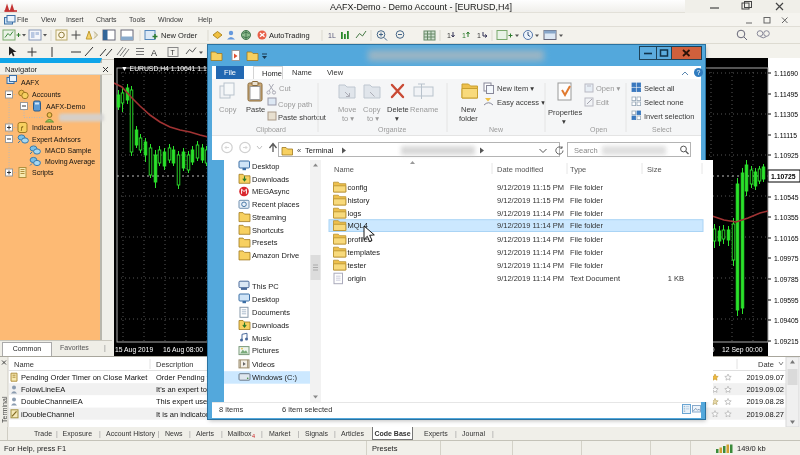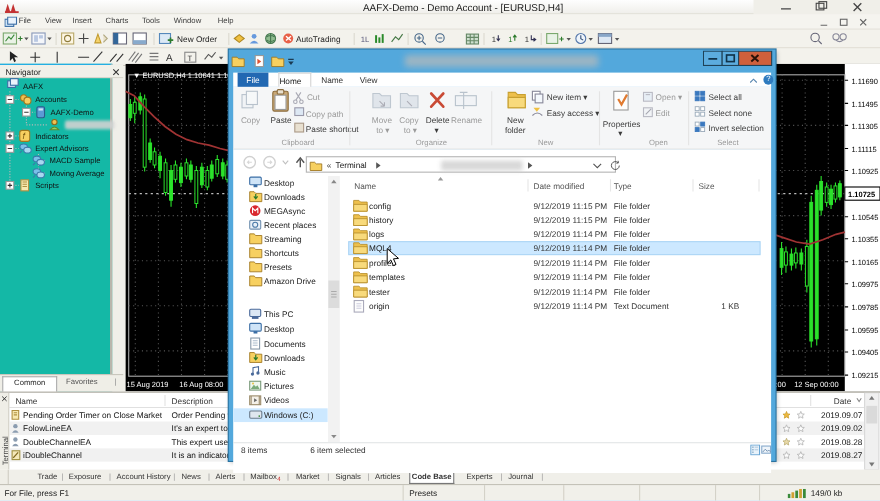--- a/index.html
+++ b/index.html
@@ -4,39 +4,39 @@
 html,body{width:800px;height:455px;overflow:hidden;background:#fff}
 #root{position:relative;width:800px;height:455px;font-family:"Liberation Sans",sans-serif;background:#f0efe9;font-size:7.5px;color:#222}
 .abs{position:absolute}
 svg text{font-family:"Liberation Sans",sans-serif}
 
 #mtitle{left:0;top:0;width:685px;height:13px;background:linear-gradient(#fefefe,#f0efeb);border-bottom:1px solid #e2e0d8}
 #menubar{left:0;top:13px;width:800px;height:14px;background:#f5f4ef;border-bottom:1px solid #e0ded6}
 #menubar span{position:absolute;top:3px;font-size:7px;color:#3a3a3a}
 #toolbar1{left:0;top:27px;width:800px;height:17px;background:#f3f2ec;border-bottom:1px solid #dddbd1}
 #toolbar2{left:0;top:44px;width:800px;height:16px;background:#f3f2ec;border-bottom:1px solid #c8c6bc}
-#nav{left:0;top:58px;width:102px;height:298px;background:#14b8a6;border-right:2px solid #b8b6ac;border-top:1px solid #0ea5e9}
+#nav{left:0;top:58px;width:102px;height:298px;background:#fdba74;border-right:2px solid #b8b6ac;border-top:5px solid #0ea5e9}
 #navtitle{position:absolute;left:0;top:0;width:112px;height:12px;background:#f1f0e9;border-bottom:1px solid #d8d6cc;font-size:7.5px;color:#222;padding:2px 0 0 5px}
 #navtabs{position:absolute;left:0;bottom:0;width:112px;height:16px;background:#efeee7;border-top:1px solid #c9c7bd;font-size:7px}
 #cb{left:0;top:356px;width:800px;height:71px;background:#fff;border-top:1px solid #a8a69c}
 #tabs{left:0;top:427px;width:800px;height:13px;background:#f0efe9;font-size:7px;color:#333}
 #tabs span{position:absolute;top:3px}
 #status{left:0;top:440px;width:800px;height:15px;background:#f1f0ea;border-top:1px solid #c4c2b8;font-size:7.5px;color:#222}
 
 #exp{left:208px;top:45px;width:497px;height:374px;background:#53a8dc;box-shadow:0 0 0 1px #2a72a0,1px 2px 4px rgba(0,0,0,.25)}
 #expblur{position:absolute;left:160px;top:5px;width:176px;height:11px;background:#a8b8c0;filter:blur(3px);opacity:.85;border-radius:2px}
 #ribtabs{position:absolute;left:4px;top:21px;width:489px;height:13px;background:#fff}
 .rtab{position:absolute;top:0;height:13px;font-size:7.5px;color:#333}
 #filebtn{position:absolute;left:4px;top:0;width:28px;height:13px;background:#2268b2;color:#fff;font-size:7.5px;text-align:center;padding-top:2px}
 #ribbon{position:absolute;left:4px;top:34px;width:489px;height:57px;background:#f5f6f7;border-bottom:1px solid #e4e4e4}
 #addrrow{position:absolute;left:4px;top:91px;width:489px;height:24px;background:#fff}
 #addrbox{position:absolute;left:66px;top:6px;width:282px;height:15px;border:1px solid #b4b4b4;background:#fff;font-size:7.5px}
 #searchbox{position:absolute;left:355px;top:6px;width:124px;height:15px;border:1px solid #b4b4b4;background:#fff;font-size:7.5px}
-#expmain{position:absolute;left:4px;top:115px;width:489px;height:242px;background:#fff;font-size:7.5px}
-#expstatus{position:absolute;left:4px;top:357px;width:489px;height:28px;background:#fff;border-top:1px solid #e6e6e6;font-size:7.5px;color:#333}
+#expmain{position:absolute;left:16px;top:115px;width:489px;height:242px;background:#fff;font-size:7.5px}
+#expstatus{position:absolute;left:4px;top:357px;width:489px;height:16px;background:#fff;border-top:1px solid #e6e6e6;font-size:7.5px;color:#333}
 </style></head><body>
 <div id="root">
 
 <div id="mtitle" class="abs">
  <svg class="abs" style="left:4px;top:2px" width="15" height="10">
         <path d="M0.5 9.5 L3 1.5 L5.5 9.5 Z" fill="#c43232"></path>
         <path d="M5.5 9.5 L8 1.5 L10.5 9.5 Z" fill="#c43232"></path>
         <rect x="0.5" y="8.2" width="12.5" height="1.6" fill="#c43232"></rect>
       </svg>
  <span class="abs" style="left:330px;top:2px;font-size:9px;color:#1a1a1a">AAFX-Demo - Demo Account - [EURUSD,H4]</span>
@@ -445,21 +445,21 @@
       <span style="left:334px;color:#999">|</span>
       <span style="left:252px;color:#cc2222;font-size:5.5px;top:6px">4</span>
       <span class="abs" style="left:372px;top:0;width:41px;height:13px;background:#fff;border:1px solid #777;border-top:none;text-align:center;font-weight:bold;font-size:7px;padding-top:3px">Code Base</span>
       <span style="left:424px">Experts</span>
       <span style="left:455px;color:#999">|</span>
       <span style="left:462px">Journal</span>
       <span style="left:492px;color:#999">|</span>
       <span class="abs" style="left:0;top:0;width:8px;height:13px;background:#efeee7;border-right:1px solid #cfcdc3"></span>
     </div>
 <div id="status" class="abs">
- <span class="abs" style="left:4px;top:3px">For File, press F1</span>
+ <span class="abs" style="left:4px;top:3px">For Help, press F1</span>
  <span class="abs" style="left:366px;top:0;height:15px;border-left:1px solid #d4d2c8"></span>
  <span class="abs" style="left:372px;top:3px">Presets</span>
  <span class="abs" style="left:440px;top:0;height:15px;border-left:1px solid #d4d2c8"></span>
  <span class="abs" style="left:512px;top:0;height:15px;border-left:1px solid #d4d2c8"></span>
  <span class="abs" style="left:581px;top:0;height:15px;border-left:1px solid #d4d2c8"></span>
  <span class="abs" style="left:650px;top:0;height:15px;border-left:1px solid #d4d2c8"></span>
  <span class="abs" style="left:690px;top:0;height:15px;border-left:1px solid #d4d2c8"></span>
  <svg class="abs" style="left:716px;top:3px" width="18" height="9">
   <rect x="0" y="5" width="2.5" height="4" fill="#3a8a3a"></rect>
         <rect x="3.5" y="3.5" width="2.5" height="5.5" fill="#d0a030"></rect>
@@ -482,21 +482,21 @@
       <svg class="abs" style="left:431px;top:1px" width="71" height="14">
         <rect x="0.5" y="0.5" width="17" height="13" fill="#5cacde" stroke="#1e4258"></rect>
         <rect x="17.5" y="0.5" width="15" height="13" fill="#5cacde" stroke="#1e4258"></rect>
         <rect x="32.5" y="0.5" width="30" height="13" fill="#d0603c" stroke="#1e4258"></rect>
         <line x1="5" y1="7.5" x2="13" y2="7.5" stroke="#10334a" stroke-width="1.6"></line>
         <rect x="21.5" y="4" width="7" height="6" fill="none" stroke="#10334a" stroke-width="1.5"></rect>
         <path d="M44 4 l6.5 6 M50.5 4 l-6.5 6" stroke="#2a1208" stroke-width="1.8"></path>
       </svg>
       <div id="ribtabs">
         <div id="filebtn">File</div>
-        <span class="rtab abs" style="left:41px;top:0;width:30px;background:#fff;border:1px solid #d4d4d4;border-bottom:none;color:#1a1a1a;text-align:left;padding-top:2px">Home</span>
+        <span class="rtab abs" style="left:41px;top:0;width:30px;background:#fff;border:1px solid #d4d4d4;border-bottom:none;color:#1a1a1a;text-align:right;padding-top:2px">Home</span>
         <span class="rtab" style="left:80px;padding-top:2px">Name</span>
         <span class="rtab" style="left:115px;padding-top:2px">View</span>
         <svg class="abs" style="left:468px;top:3px" width="10" height="8">
           <path d="M2 6 l3 -3 3 3" stroke="#5a87b0" fill="none"></path>
         </svg>
         <span class="abs" style="left:482px;top:2px;width:9px;height:9px;border-radius:50%;background:#2f7bbf;color:#fff;font-size:7px;text-align:center;line-height:9px">?</span>
       </div>
       <div id="ribbon">
         <svg class="abs" style="left:0;top:0" width="489" height="56">
           <g opacity="0.55">
@@ -608,20 +608,28 @@
           </svg>
           <div class="abs" style="left:122px;top:2.5px;width:74px;height:9px;background:#cbcbcb;filter:blur(2px);opacity:.75"></div>
           <svg class="abs" style="left:199px;top:4px" width="8" height="7">
             <path d="M2 0.5 l4 3 -4 3 Z" fill="#555"></path>
           </svg>
           <svg class="abs" style="left:259px;top:4.5px" width="10" height="7">
             <path d="M1.5 1 l3.5 3.5 3.5 -3.5" stroke="#555" fill="none"></path>
           </svg>
           <svg class="abs" style="left:275px;top:2px" width="11" height="11">
             <path d="M9 5.5 a3.6 3.6 0 1 1 -1.1 -2.6 M7.9 1.2 l0.3 1.9 -1.9 0.3" stroke="#555" fill="none" stroke-width="0.9"></path>
+          </svg>
+        </div>
+        <div id="searchbox">
+          <span class="abs" style="left:6px;top:3px;color:#8a8a8a">Search</span>
+          <div class="abs" style="left:34px;top:2.5px;width:64px;height:9px;background:#d2d2d2;filter:blur(2px);opacity:.7"></div>
+          <svg class="abs" style="left:111px;top:2px" width="11" height="11">
+            <circle cx="4.5" cy="4" r="2.9" fill="none" stroke="#555"></circle>
+            <line x1="6.7" y1="6.3" x2="9.5" y2="9" stroke="#555" stroke-width="1.2"></line>
           </svg>
         </div>
       </div>
       <div id="expmain">
         <svg class="abs" style="left:0;top:0" width="86" height="242">
           <rect x="15" y="1" width="10.5" height="7" rx="1" fill="#cfe4f7" stroke="#3b6ea5"></rect>
           <rect x="18.5" y="8" width="3.5" height="2.2" fill="#3b6ea5"></rect>
           <text x="28" y="8.8" font-size="7.5" fill="#222">Desktop</text>
           <path d="M15 14.3 l4 0 1.5 1.5 5.5 0 0 7.5 -11 0 Z" fill="#f7d060" stroke="#a07820" stroke-width="0.8"></path>
           <path d="M20.5 16.3 l0 4 M18.8 18.6 l1.7 2.2 1.7 -2.2" stroke="#2a7a2a" stroke-width="1.1" fill="none"></path>

